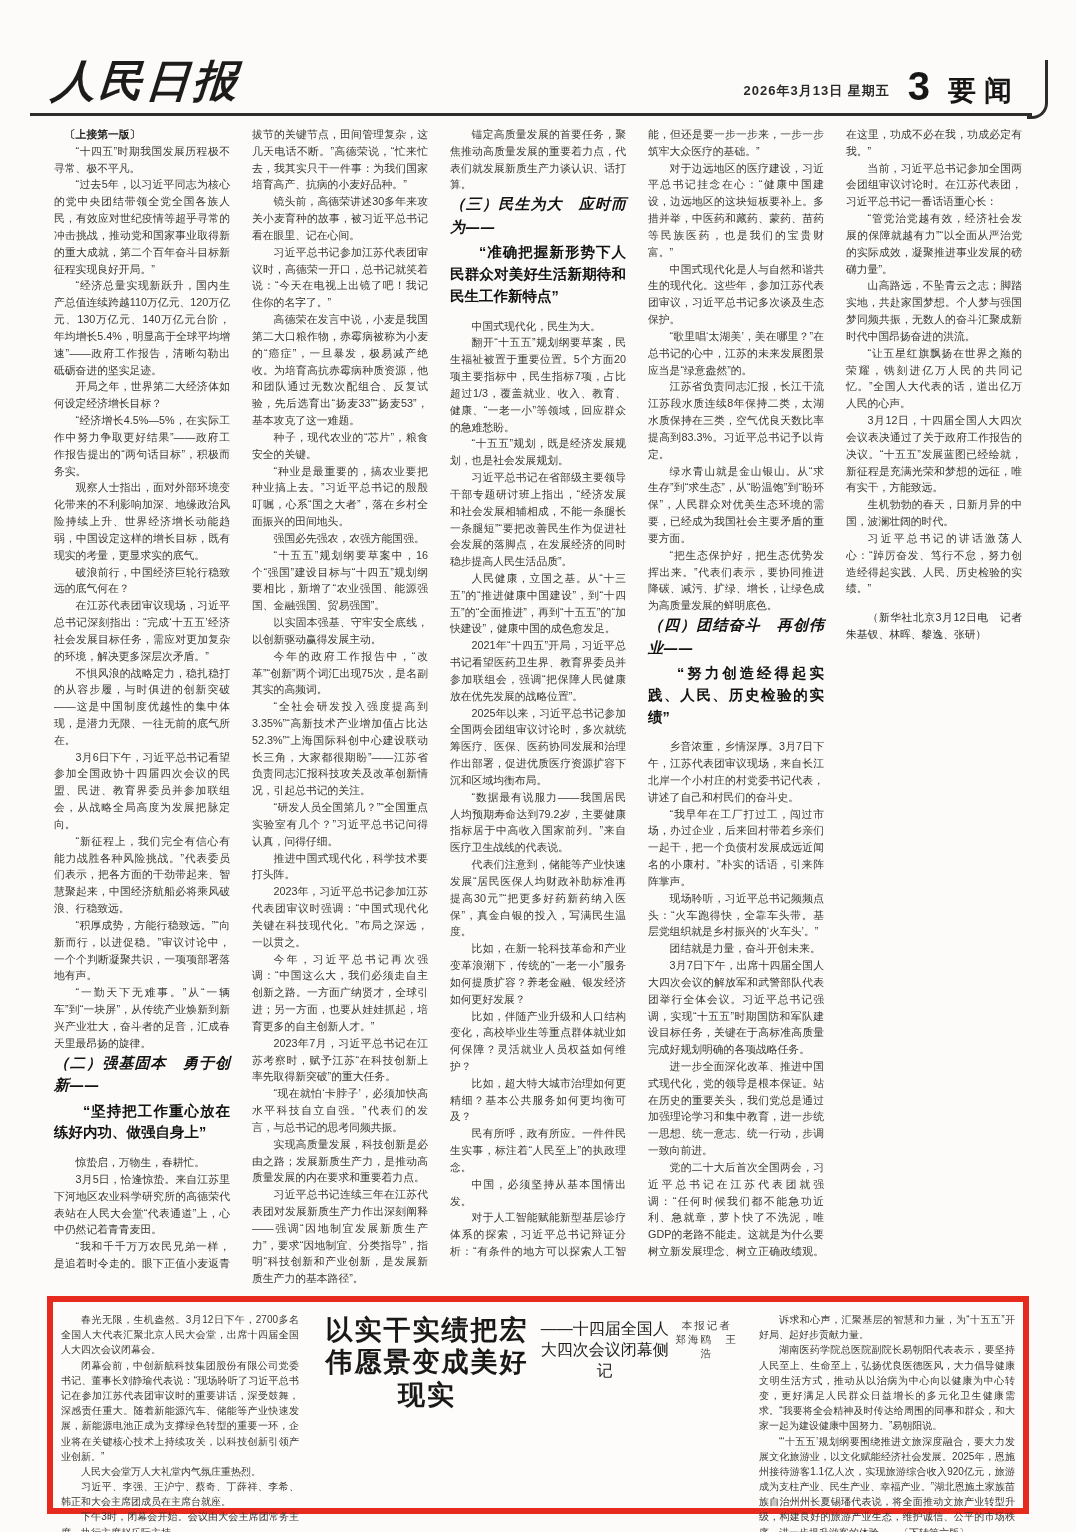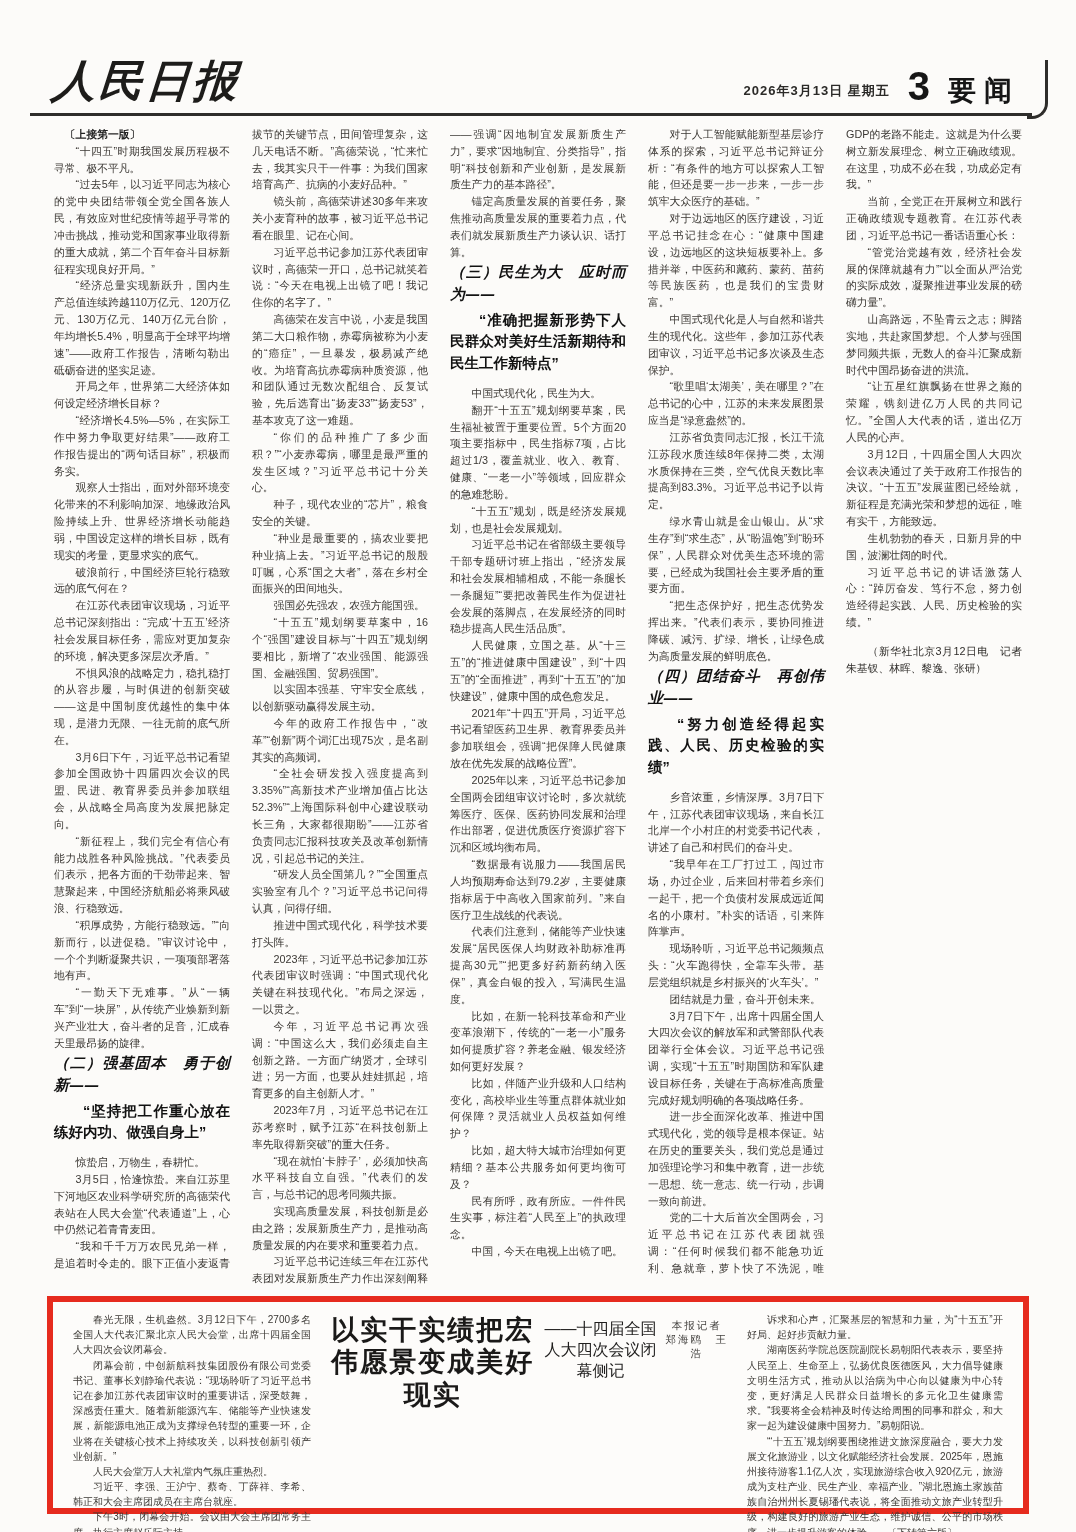--- a/index.html
+++ b/index.html
@@ -25,21 +25,21 @@
   .main-cols p{margin:0;text-indent:2em;}
   .main-cols p.cont{font-weight:bold;text-indent:1em;color:#222;}
   .main-cols p.sec-head{font-family:"DejaVu Serif","Liberation Serif",serif;font-style:italic;
              font-weight:bold;font-size:15px;line-height:1.5;color:#121212;
              margin:0 0 4px;text-indent:0;break-after:avoid;}
   .main-cols p.sec-quote{font-weight:bold;font-size:14.5px;line-height:1.5;color:#121212;
              margin:0 0 10px;text-indent:2em;break-after:avoid;}
   .main-cols p.end-byline{margin-top:12px;color:#2f2d2a;}
   
   .bottom-box{position:absolute;left:47px;right:47px;top:1296px;height:218px;box-sizing:border-box;
-              border:6px solid #e62b1e;background:#fdfcfa;padding:10px 20px;
+              border:6px solid #e62b1e;background:#fdfcfa;padding:10px 8px;
               display:flex;gap:16px;}
   .bb-col{font-size:10px;line-height:1.52;text-align:justify;color:#3a3733;}
   .bb-col p{margin:0;text-indent:2em;}
   .bb-left{width:238px;flex:none;}
   .bb-right{width:256px;flex:none;}
   .bb-mid{flex:1;display:flex;flex-direction:row;min-width:0;}
   .bb-title{text-align:center;font-size:27px;font-weight:800;letter-spacing:2px;color:#1a1918;
             margin:2px 0 0;line-height:1.2;}
   .bb-subtitle{text-align:center;font-size:16px;font-weight:normal;color:#1f1e1d;margin:7px 0 0;}
   .bb-byline{text-align:center;font-size:10.5px;color:#454340;margin:7px 0 4px;letter-spacing:2px;}
@@ -79,21 +79,20 @@
       <p>“积厚成势，方能行稳致远。”“向新而行，以进促稳。”审议讨论中，一个个判断凝聚共识，一项项部署落地有声。</p>
       <p>“一勤天下无难事。”从“一辆车”到“一块屏”，从传统产业焕新到新兴产业壮大，奋斗者的足音，汇成春天里最昂扬的旋律。</p>
       <p class="sec-head">（二）强基固本　勇于创新——</p>
       <p class="sec-quote">“坚持把工作重心放在练好内功、做强自身上”</p>
       <p>惊蛰启，万物生，春耕忙。</p>
       <p>3月5日，恰逢惊蛰。来自江苏里下河地区农业科学研究所的高德荣代表站在人民大会堂“代表通道”上，心中仍然记着青青麦田。</p>
       <p>“我和千千万万农民兄弟一样，是追着时令走的。眼下正值小麦返青拔节的关键节点，田间管理复杂，这几天电话不断。”高德荣说，“忙来忙去，我其实只干一件事：为我们国家培育高产、抗病的小麦好品种。”</p>
       <p>镜头前，高德荣讲述30多年来攻关小麦育种的故事，被习近平总书记看在眼里、记在心间。</p>
       <p>习近平总书记参加江苏代表团审议时，高德荣一开口，总书记就笑着说：“今天在电视上出镜了吧！我记住你的名字了。”</p>
       <p>高德荣在发言中说，小麦是我国第二大口粮作物，赤霉病被称为小麦的“癌症”，一旦暴发，极易减产绝收。为培育高抗赤霉病种质资源，他和团队通过无数次配组合、反复试验，先后选育出“扬麦33”“扬麦53”，基本攻克了这一难题。</p>
-      <p>“你们的品种推广了多少面积？”“小麦赤霉病，哪里是最严重的发生区域？”习近平总书记十分关心。</p>
       <p>种子，现代农业的“芯片”，粮食安全的关键。</p>
       <p>“种业是最重要的，搞农业要把种业搞上去。”习近平总书记的殷殷叮嘱，心系“国之大者”，落在乡村全面振兴的田间地头。</p>
       <p>强国必先强农，农强方能国强。</p>
       <p>“十五五”规划纲要草案中，16个“强国”建设目标与“十四五”规划纲要相比，新增了“农业强国、能源强国、金融强国、贸易强国”。</p>
       <p>以实固本强基、守牢安全底线，以创新驱动赢得发展主动。</p>
       <p>今年的政府工作报告中，“改革”“创新”两个词汇出现75次，是名副其实的高频词。</p>
       <p>“全社会研发投入强度提高到3.35%”“高新技术产业增加值占比达52.3%”“上海国际科创中心建设联动长三角，大家都很期盼”——江苏省负责同志汇报科技攻关及改革创新情况，引起总书记的关注。</p>
       <p>“研发人员全国第几？”“全国重点实验室有几个？”习近平总书记问得认真，问得仔细。</p>
       <p>推进中国式现代化，科学技术要打头阵。</p>
       <p>2023年，习近平总书记参加江苏代表团审议时强调：“中国式现代化关键在科技现代化。”布局之深远，一以贯之。</p>
@@ -111,38 +110,38 @@
       <p>习近平总书记在省部级主要领导干部专题研讨班上指出，“经济发展和社会发展相辅相成，不能一条腿长一条腿短”“要把改善民生作为促进社会发展的落脚点，在发展经济的同时稳步提高人民生活品质”。</p>
       <p>人民健康，立国之基。从“十三五”的“推进健康中国建设”，到“十四五”的“全面推进”，再到“十五五”的“加快建设”，健康中国的成色愈发足。</p>
       <p>2021年“十四五”开局，习近平总书记看望医药卫生界、教育界委员并参加联组会，强调“把保障人民健康放在优先发展的战略位置”。</p>
       <p>2025年以来，习近平总书记参加全国两会团组审议讨论时，多次就统筹医疗、医保、医药协同发展和治理作出部署，促进优质医疗资源扩容下沉和区域均衡布局。</p>
       <p>“数据最有说服力——我国居民人均预期寿命达到79.2岁，主要健康指标居于中高收入国家前列。”来自医疗卫生战线的代表说。</p>
       <p>代表们注意到，储能等产业快速发展“居民医保人均财政补助标准再提高30元”“把更多好药新药纳入医保”，真金白银的投入，写满民生温度。</p>
       <p>比如，在新一轮科技革命和产业变革浪潮下，传统的“一老一小”服务如何提质扩容？养老金融、银发经济如何更好发展？</p>
       <p>比如，伴随产业升级和人口结构变化，高校毕业生等重点群体就业如何保障？灵活就业人员权益如何维护？</p>
       <p>比如，超大特大城市治理如何更精细？基本公共服务如何更均衡可及？</p>
       <p>民有所呼，政有所应。一件件民生实事，标注着“人民至上”的执政理念。</p>
-      <p>中国，今天在电视上出镜了吧。</p>
+      <p>中国，必须坚持从基本国情出发。</p>
       <p>对于人工智能赋能新型基层诊疗体系的探索，习近平总书记辩证分析：“有条件的地方可以探索人工智能，但还是要一步一步来，一步一步筑牢大众医疗的基础。”</p>
       <p>对于边远地区的医疗建设，习近平总书记挂念在心：“健康中国建设，边远地区的这块短板要补上。多措并举，中医药和藏药、蒙药、苗药等民族医药，也是我们的宝贵财富。”</p>
       <p>中国式现代化是人与自然和谐共生的现代化。这些年，参加江苏代表团审议，习近平总书记多次谈及生态保护。</p>
       <p>“歌里唱‘太湖美’，美在哪里？”在总书记的心中，江苏的未来发展图景应当是“绿意盎然”的。</p>
       <p>江苏省负责同志汇报，长江干流江苏段水质连续8年保持二类，太湖水质保持在三类，空气优良天数比率提高到83.3%。习近平总书记予以肯定。</p>
       <p>绿水青山就是金山银山。从“求生存”到“求生态”，从“盼温饱”到“盼环保”，人民群众对优美生态环境的需要，已经成为我国社会主要矛盾的重要方面。</p>
       <p>“把生态保护好，把生态优势发挥出来。”代表们表示，要协同推进降碳、减污、扩绿、增长，让绿色成为高质量发展的鲜明底色。</p>
       <p class="sec-head">（四）团结奋斗　再创伟业——</p>
       <p class="sec-quote">“努力创造经得起实践、人民、历史检验的实绩”</p>
       <p>乡音浓重，乡情深厚。3月7日下午，江苏代表团审议现场，来自长江北岸一个小村庄的村党委书记代表，讲述了自己和村民们的奋斗史。</p>
       <p>“我早年在工厂打过工，闯过市场，办过企业，后来回村带着乡亲们一起干，把一个负债村发展成远近闻名的小康村。”朴实的话语，引来阵阵掌声。</p>
       <p>现场聆听，习近平总书记频频点头：“火车跑得快，全靠车头带。基层党组织就是乡村振兴的‘火车头’。”</p>
       <p>团结就是力量，奋斗开创未来。</p>
       <p>3月7日下午，出席十四届全国人大四次会议的解放军和武警部队代表团举行全体会议。习近平总书记强调，实现“十五五”时期国防和军队建设目标任务，关键在于高标准高质量完成好规划明确的各项战略任务。</p>
       <p>进一步全面深化改革、推进中国式现代化，党的领导是根本保证。站在历史的重要关头，我们党总是通过加强理论学习和集中教育，进一步统一思想、统一意志、统一行动，步调一致向前进。</p>
       <p>党的二十大后首次全国两会，习近平总书记在江苏代表团就强调：“任何时候我们都不能急功近利、急就章，萝卜快了不洗泥，唯GDP的老路不能走。这就是为什么要树立新发展理念、树立正确政绩观。在这里，功成不必在我，功成必定有我。”</p>
-      <p>当前，全党正在开展树立和践行正确政绩观专题教育。在江苏代表团，习近平总书记一番话语重心长：</p>
+      <p>当前，习近平总书记参加全国两会团组审议讨论时。在江苏代表团，习近平总书记一番话语重心长：</p>
       <p>“管党治党越有效，经济社会发展的保障就越有力”“以全面从严治党的实际成效，凝聚推进事业发展的磅礴力量”。</p>
       <p>山高路远，不坠青云之志；脚踏实地，共赴家国梦想。个人梦与强国梦同频共振，无数人的奋斗汇聚成新时代中国昂扬奋进的洪流。</p>
       <p>“让五星红旗飘扬在世界之巅的荣耀，镌刻进亿万人民的共同记忆。”全国人大代表的话，道出亿万人民的心声。</p>
       <p>3月12日，十四届全国人大四次会议表决通过了关于政府工作报告的决议。“十五五”发展蓝图已经绘就，新征程是充满光荣和梦想的远征，唯有实干，方能致远。</p>
       <p>生机勃勃的春天，日新月异的中国，波澜壮阔的时代。</p>
       <p>习近平总书记的讲话激荡人心：“踔厉奋发、笃行不怠，努力创造经得起实践、人民、历史检验的实绩。”</p>
       <p class="end-byline">（新华社北京3月12日电　记者朱基钗、林晖、黎逸、张研）</p>
     </div>
 
   <div class="bottom-box">

